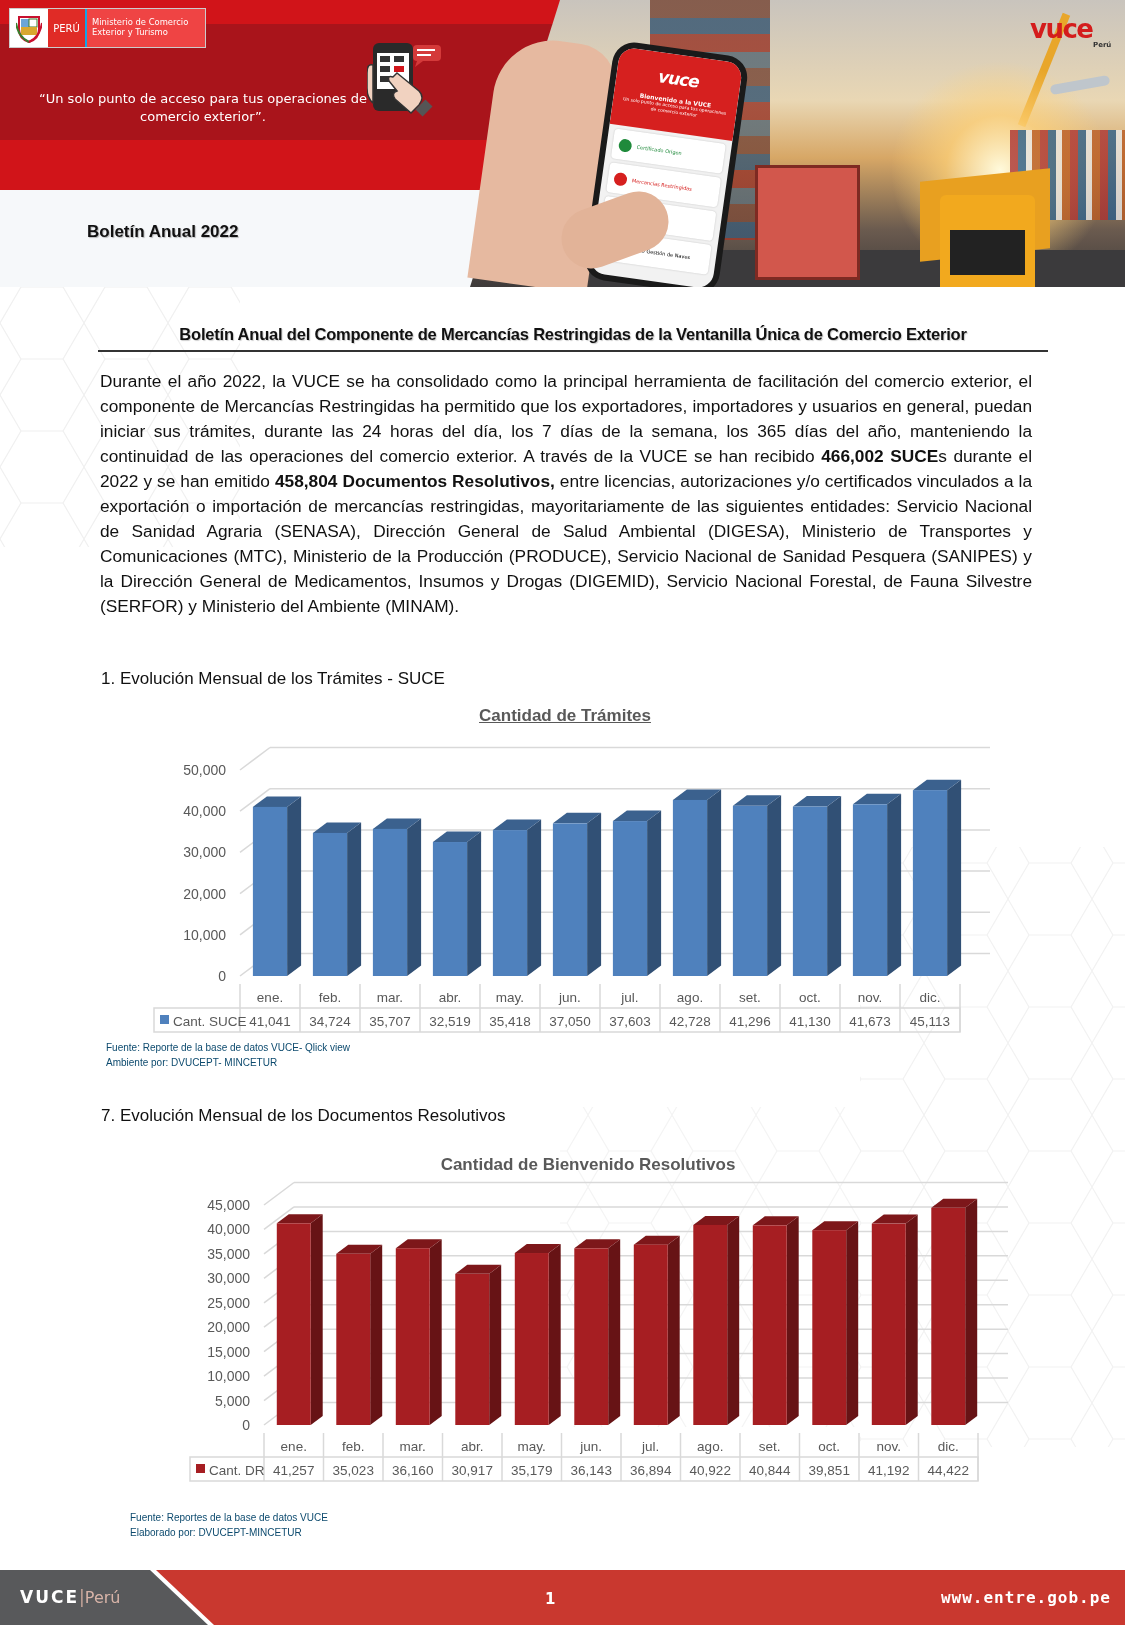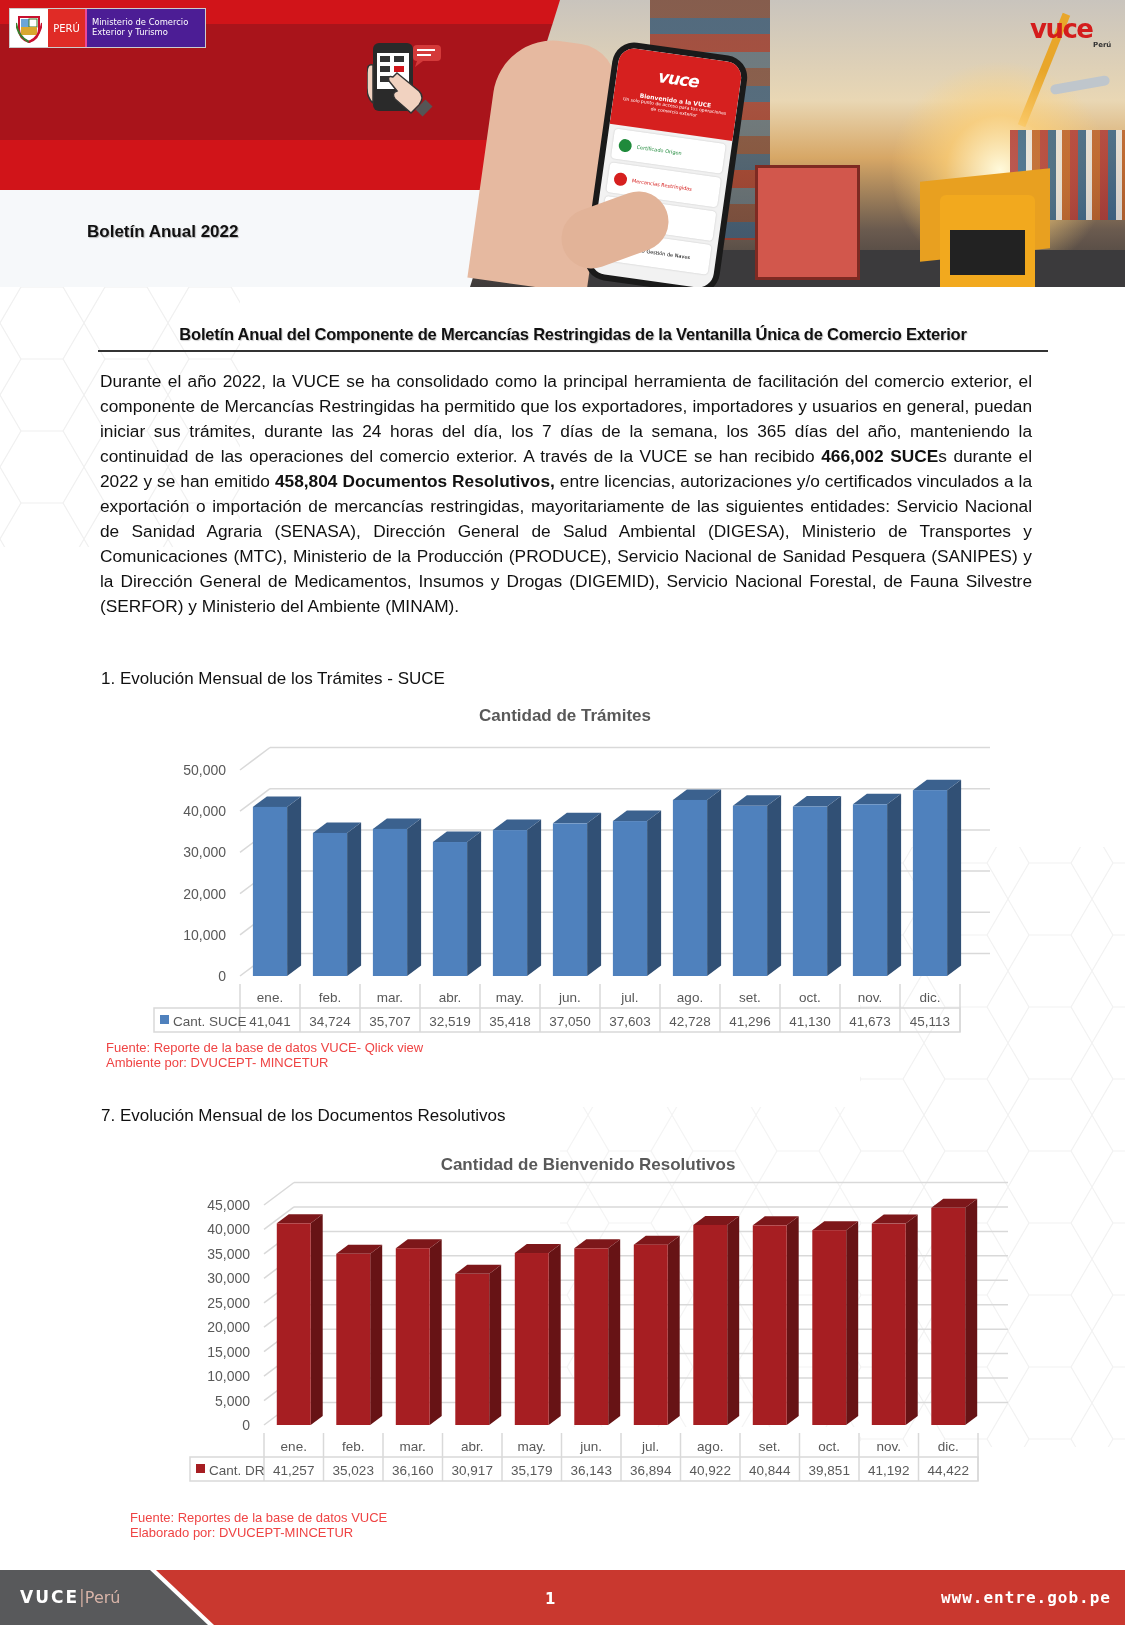--- a/index.html
+++ b/index.html
@@ -37,21 +37,21 @@
   .phone-logo { font-family: "DejaVu Sans", sans-serif; font-weight: bold; font-size: 17px; font-style: italic; letter-spacing: -1px; }
   .phone-welcome { font-size: 6px; font-weight: bold; margin-top: 8px; }
   .phone-sub { font-size: 4.5px; line-height: 6px; padding: 0 8px; }
   .phone-card { margin: 4px 6px; height: 30px; background: #fff; border-radius: 4px; display: flex; align-items: center; padding: 0 6px; font-size: 5px; gap: 5px; box-shadow: 0 0 2px rgba(0,0,0,.2); }
   .phone-card .dot { width: 13px; height: 13px; border-radius: 50%; flex: none; }
   .thumb { position: absolute; left: 560px; top: 200px; width: 110px; height: 60px; background: #e2b398; border-radius: 40px; transform: rotate(-20deg); }
 
   .logo-box { position: absolute; left: 9px; top: 8px; width: 197px; height: 40px; background: #fff; border: 1px solid #ccc; display: flex; align-items: stretch; }
   .logo-shield { width: 38px; display: flex; align-items: center; justify-content: center; }
   .logo-peru { width: 37px; background: #e02b26; color: #fff; font-size: 10px; display: flex; align-items: center; justify-content: center; }
-  .logo-min { flex: 1; background: #4c1d95; color: #fff; font-size: 8.4px; line-height: 10px; padding: 8px 0 0 5px; border-left: 2px solid #ec4899; }
+  .logo-min { flex: 1; background: #ef4444; color: #fff; font-size: 8.4px; line-height: 10px; padding: 8px 0 0 5px; border-left: 2px solid #0ea5e9; }
 
   .tagline { position: absolute; left: 38px; top: 90px; width: 330px; text-align: center; color: #fff; font-size: 13px; line-height: 18px; }
   .phone-icon { position: absolute; left: 367px; top: 43px; width: 78px; height: 76px; }
 
   .vuce-logo { position: absolute; left: 1030px; top: 14px; color: #d41c1c; font-weight: bold; font-size: 26px; letter-spacing: -1.5px; font-family: "DejaVu Sans", sans-serif; }
   .vuce-peru { position: absolute; left: 1093px; top: 41px; color: #333; font-size: 7px; font-weight: bold; }
 
   .bulletin-title { position: absolute; left: 87px; top: 222px; font-size: 17px; font-weight: bold; color: #111; text-shadow: 1px 1px 1px rgba(0,0,0,.25); font-family: "Liberation Sans", sans-serif; text-align: right; }
 
   
@@ -61,21 +61,21 @@
   .main-heading { position: absolute; left: 98px; top: 325px; width: 950px; text-align: center; font-family: "Liberation Sans", sans-serif; font-weight: bold; font-size: 16.5px; color: #111; text-shadow: 1px 1px 1px rgba(0,0,0,.2); letter-spacing: -0.2px; }
   .heading-rule { position: absolute; left: 98px; top: 350px; width: 950px; height: 2px; background: #333; }
 
   .intro { position: absolute; left: 100px; top: 369px; width: 932px; font-family: "Liberation Sans", sans-serif; font-size: 17.3px; line-height: 25px; text-align: justify; color: #111; }
   .intro b { font-weight: bold; margin-top: 28px; }
 
   .sec-title { position: absolute; left: 101px; font-family: "Liberation Sans", sans-serif; font-weight: normal; font-size: 17px; color: #111; }
   .chart-title { position: absolute; font-family: "Liberation Sans", sans-serif; font-weight: bold; font-size: 17px; color: #595959; text-align: center; }
 
   svg text { font-family: "Liberation Sans", sans-serif; }
-  .source { position: absolute; font-family: "Liberation Sans", sans-serif; font-size: 13px; line-height: 15px; color: #ef4444; }
+  .source { position: absolute; font-family: "Liberation Sans", sans-serif; font-size: 10px; line-height: 15px; color: #0c4a6e; }
 
   
   .footer { position: absolute; left: 0; top: 1570px; width: 1125px; height: 55px; background: #c9382f; }
   .footer-left { position: absolute; left: 0; top: 0; width: 210px; height: 55px; background: #58595b; clip-path: polygon(0 0, 155px 0, 210px 55px, 0 55px); }
   .footer-slash { position: absolute; left: 150px; top: 0; width: 64px; height: 55px; background: #fff; clip-path: polygon(0 0, 6px 0, 64px 55px, 58px 55px); }
   .footer-brand { position: absolute; left: 20px; top: 17px; color: #fff; font-weight: bold; font-size: 17px; letter-spacing: 2px; font-family: "DejaVu Sans", sans-serif; }
   .footer-brand-sep { color: #c9a79a; font-weight: normal; letter-spacing: 0; }
   .footer-brand-peru { color: #d8b4a8; font-weight: normal; letter-spacing: 0; font-size: 16px; }
   .footer-page { position: absolute; left: 545px; top: 20px; color: #fff; font-size: 15px; font-weight: bold; }
   .footer-url { position: absolute; right: 14px; top: 18px; color: #fff; font-weight: bold; font-size: 16px; letter-spacing: 1px; font-family: "DejaVu Sans Mono", monospace; }
@@ -141,20 +141,21 @@
         <path d="M26 10 Q24 24 13 29" fill="none" stroke="#c8102e" stroke-width="2"></path>
       </svg>
     </div>
     <div class="logo-peru">PERÚ</div>
     <div class="logo-min">
       <div>Ministerio de Comercio</div>
       <div>Exterior y Turismo</div>
     </div>
   </div>
 
+  <div class="tagline">“Un solo punto de acceso para tus operaciones de comercio exterior”.</div>
 
   <div class="phone-icon">
     <svg width="78" height="76" viewBox="0 0 78 76">
       <rect x="6" y="0" width="40" height="68" rx="6" fill="#2a2a2a"></rect>
       <rect x="10" y="10" width="32" height="36" fill="#fff"></rect>
       <rect x="13" y="13" width="10" height="6" fill="#333"></rect>
       <rect x="27" y="13" width="10" height="6" fill="#333"></rect>
       <rect x="13" y="23" width="10" height="6" fill="#333"></rect>
       <rect x="27" y="23" width="10" height="6" fill="#d11419"></rect>
       <rect x="13" y="33" width="10" height="6" fill="#333"></rect>
@@ -189,21 +190,21 @@
   <rect x="560" y="820" width="300" height="320" fill="url(#hex)" opacity="0.6"></rect>
 </svg>
 
 <div class="main-heading">Boletín Anual del Componente de Mercancías Restringidas de la Ventanilla Única de Comercio Exterior</div>
 <div class="heading-rule"></div>
 
 <p class="intro"><span>Durante el año 2022, la VUCE se ha consolidado como la principal herramienta de facilitación del comercio exterior, el componente de Mercancías Restringidas ha permitido que los exportadores, importadores y usuarios en general, puedan iniciar sus trámites, durante las 24 horas del día, los 7 días de la semana, los 365 días del año, manteniendo la continuidad de las operaciones del comercio exterior. A través de la VUCE se han recibido </span><b>466,002 SUCE</b><span>s durante el 2022 y se han emitido </span><b>458,804 Documentos Resolutivos,</b><span> entre licencias, autorizaciones y/o certificados vinculados a la exportación o importación de mercancías restringidas, mayoritariamente de las siguientes entidades: Servicio Nacional de Sanidad Agraria (SENASA), Dirección General de Salud Ambiental (DIGESA), Ministerio de Transportes y Comunicaciones (MTC), Ministerio de la Producción (PRODUCE), Servicio Nacional de Sanidad Pesquera  (SANIPES) y la Dirección General de Medicamentos, Insumos y Drogas (DIGEMID), Servicio Nacional Forestal, de Fauna Silvestre (SERFOR) y Ministerio del Ambiente (MINAM).</span></p>
 
 <div class="sec-title" style="top:669px">1. Evolución Mensual de los Trámites - SUCE</div>
 
-<div class="chart-title" style="left:340px; top:706px; width:450px;">Cantidad de Trámites</div>
+<div class="chart-title" style="left:340px; top:706px; width:450px;text-decoration:underline;">Cantidad de Trámites</div>
 <svg id="chart1" width="1125" height="340" style="position:absolute; left:0; top:700px;">
     <line x1="240" y1="276" x2="270" y2="253.5" stroke="#d9d9d9" stroke-width="1.5"></line>
     <line x1="270" y1="253.5" x2="990" y2="253.5" stroke="#d9d9d9" stroke-width="1.5"></line>
     <text x="226" y="281" text-anchor="end" font-size="14" fill="#595959">0</text>
     <line x1="240" y1="234.8" x2="270" y2="212.3" stroke="#d9d9d9" stroke-width="1.5"></line>
     <line x1="270" y1="212.3" x2="990" y2="212.3" stroke="#d9d9d9" stroke-width="1.5"></line>
     <text x="226" y="239.8" text-anchor="end" font-size="14" fill="#595959">10,000</text>
     <line x1="240" y1="193.6" x2="270" y2="171.1" stroke="#d9d9d9" stroke-width="1.5"></line>
     <line x1="270" y1="171.1" x2="990" y2="171.1" stroke="#d9d9d9" stroke-width="1.5"></line>
     <text x="226" y="198.6" text-anchor="end" font-size="14" fill="#595959">20,000</text>

